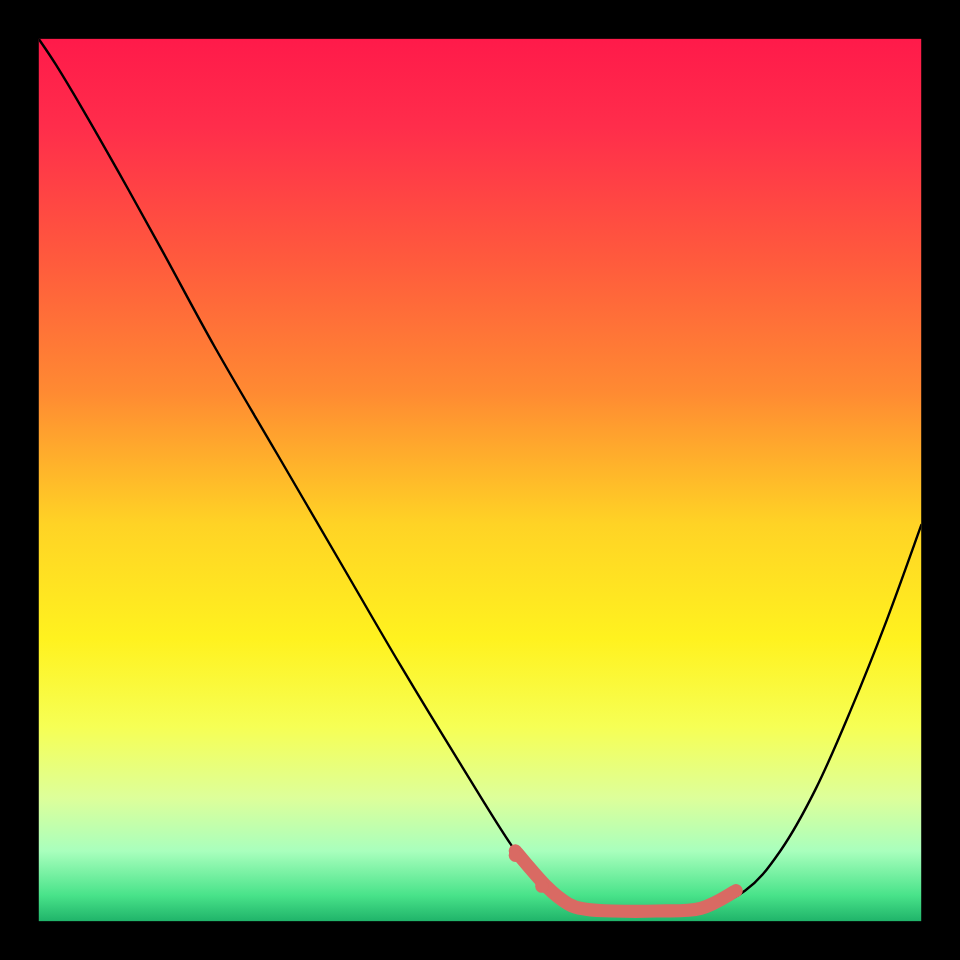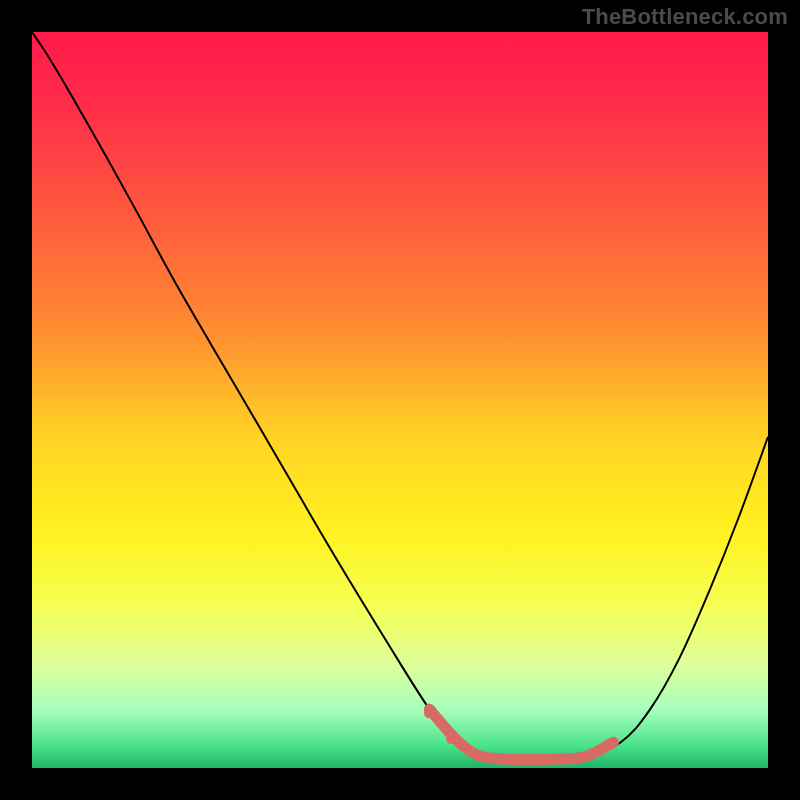--- a/index.html
+++ b/index.html
@@ -38,21 +38,20 @@
     display: block;
     width: 100%;
     height: 100%;
   }
 </style>
 </head>
 <body>
 
 <div class="frame">
 
-  <div class="watermark">TheBottleneck.com</div>
 
   <div class="plot-area">
     <svg viewBox="0 0 736 736" preserveAspectRatio="none">
       <defs>
         <linearGradient id="bgGrad" x1="0" y1="0" x2="0" y2="1">
             <stop offset="0%" stop-color="#ff1a4a"></stop>
             <stop offset="10%" stop-color="#ff2d4b"></stop>
             <stop offset="25%" stop-color="#ff5a3d"></stop>
             <stop offset="40%" stop-color="#ff8a32"></stop>
             <stop offset="55.00000000000001%" stop-color="#ffd325"></stop>

